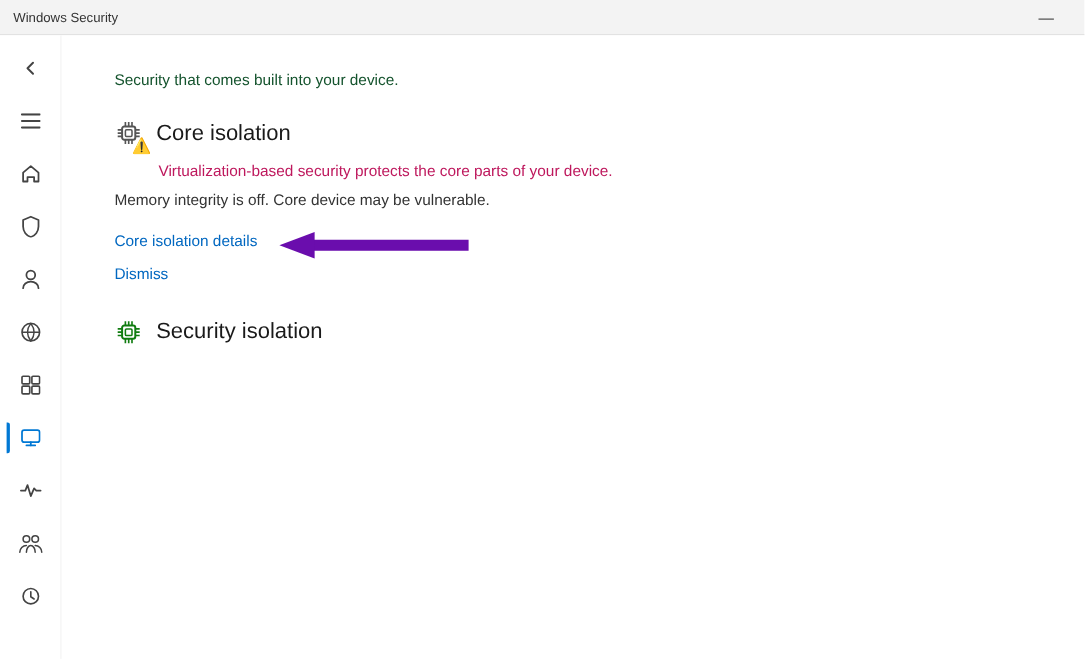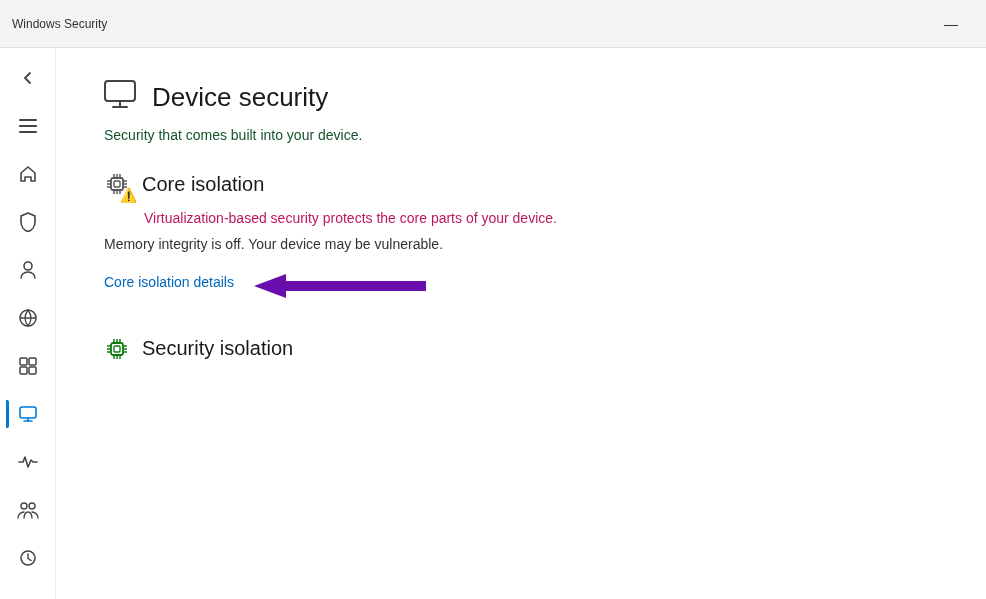--- a/index.html
+++ b/index.html
@@ -10,21 +10,21 @@
       height: 599px;
       overflow: hidden;
       display: flex;
       flex-direction: column;
     }
 
     
     .titlebar {
       background: #f3f3f3;
       border-bottom: 1px solid #e0e0e0;
-      height: 48px;
+      height: 32px;
       display: flex;
       align-items: center;
       padding: 0 12px;
       justify-content: space-between;
       flex-shrink: 0;
     }
     .titlebar-title {
       font-size: 12px;
       color: #333;
     }
@@ -261,30 +261,20 @@
       <svg width="18" height="18" viewBox="0 0 18 18" fill="none">
         <circle cx="9" cy="9" r="7" stroke="#444" stroke-width="1.5" fill="none"></circle>
         <path d="M9 5V9.5L12 11.5" stroke="#444" stroke-width="1.5" fill="none" stroke-linecap="round" stroke-linejoin="round"></path>
       </svg>
     </div>
 
   </nav>
 
   <main class="main-content">
 
-    <div class="page-header">
-      <span class="page-header-icon">
-        <svg width="32" height="28" viewBox="0 0 32 28" fill="none">
-          <rect x="1" y="1" width="30" height="20" rx="3" stroke="#444" stroke-width="2" fill="none"></rect>
-          <path d="M9 27H23" stroke="#444" stroke-width="2" stroke-linecap="round"></path>
-          <path d="M16 21V27" stroke="#444" stroke-width="2" stroke-linecap="round"></path>
-        </svg>
-      </span>
-      <h1 class="page-title">Device security</h1>
-    </div>
     <p class="page-subtitle">Security that comes built into your device.</p>
 
     <div class="section">
       <div class="section-header">
         <span class="section-icon">
 
           <svg width="26" height="26" viewBox="0 0 26 26" fill="none">
             <rect x="7" y="7" width="12" height="12" rx="2" stroke="#555" stroke-width="1.8" fill="none"></rect>
             <rect x="10" y="10" width="6" height="6" rx="1" stroke="#555" stroke-width="1.4" fill="none"></rect>
 
@@ -303,33 +293,34 @@
             <line x1="19" y1="10" x2="23" y2="10" stroke="#555" stroke-width="1.5"></line>
             <line x1="19" y1="13" x2="23" y2="13" stroke="#555" stroke-width="1.5"></line>
             <line x1="19" y1="16" x2="23" y2="16" stroke="#555" stroke-width="1.5"></line>
           </svg>
 
           <span style="position:absolute;bottom:-6px;right:-8px;font-size:14px;">⚠️</span>
         </span>
         <h2 class="section-title">Core isolation</h2>
       </div>
       <p class="section-desc">Virtualization-based security protects the core parts of your device.</p>
-      <p class="section-warning">Memory integrity is off. Your device may be vulnerable.</p>
+      <p class="section-warning">Memory integrity is off. Core device may be vulnerable.</p>
       <div style="display:flex;align-items:center;gap:4px;">
         <a class="section-link" href="#">Core isolation details</a>
 
         <span style="margin-left:8px;display:inline-flex;align-items:center;">
           <svg width="180" height="36" viewBox="0 0 180 36" fill="none" xmlns="http://www.w3.org/2000/svg">
 
             <path d="M180 18 L30 18" stroke="#6a0dad" stroke-width="10" stroke-linecap="round"></path>
 
             <polygon points="8,18 40,6 40,30" fill="#6a0dad"></polygon>
           </svg>
         </span>
       </div>
+      <a class="dismiss-link" href="#">Dismiss</a>
     </div>
 
     <div class="section">
       <div class="section-header">
         <span class="section-icon">
           <svg width="26" height="26" viewBox="0 0 26 26" fill="none">
             <rect x="7" y="7" width="12" height="12" rx="2" stroke="#107c10" stroke-width="1.8" fill="none"></rect>
             <rect x="10" y="10" width="6" height="6" rx="1" stroke="#107c10" stroke-width="1.4" fill="none"></rect>
 
             <line x1="10" y1="7" x2="10" y2="3" stroke="#107c10" stroke-width="1.5"></line>

